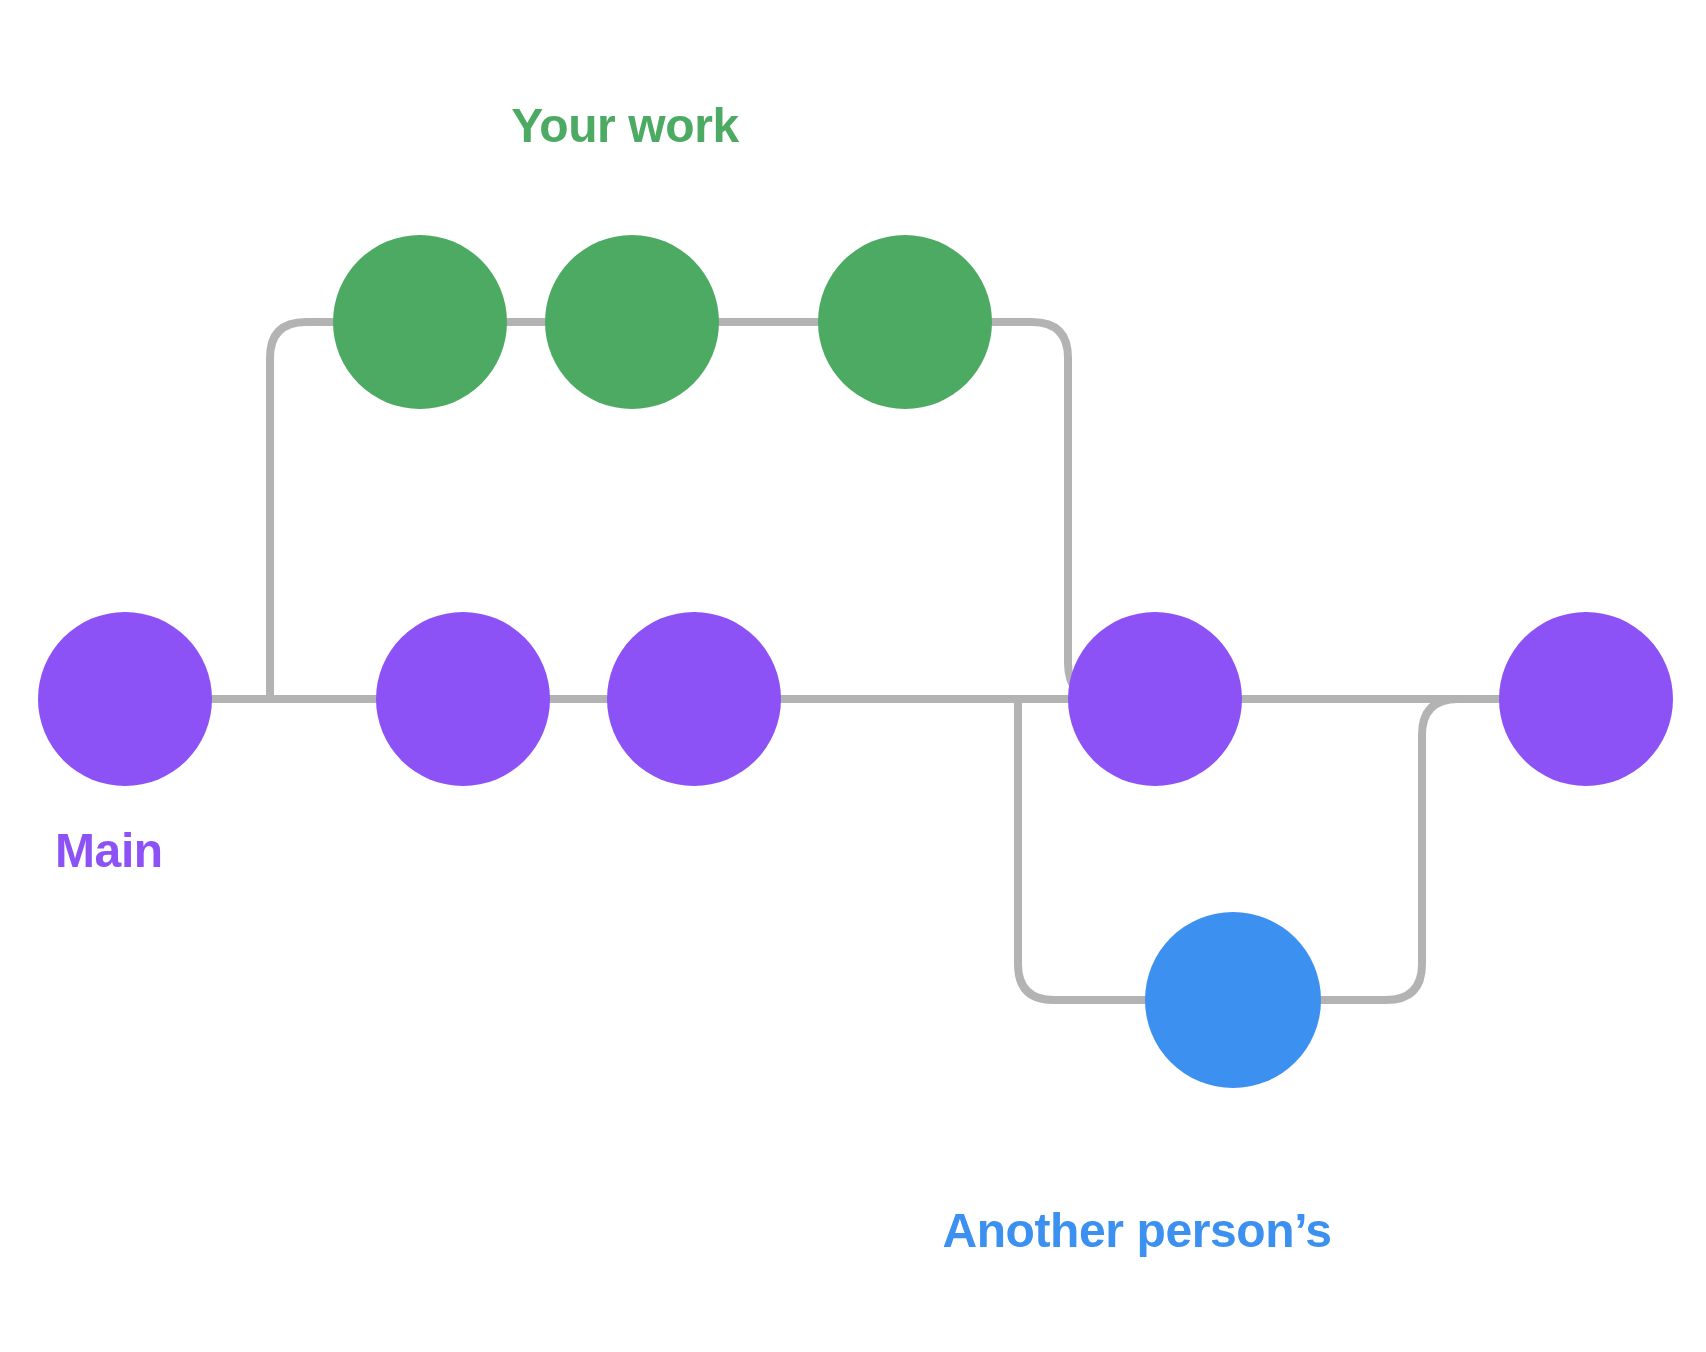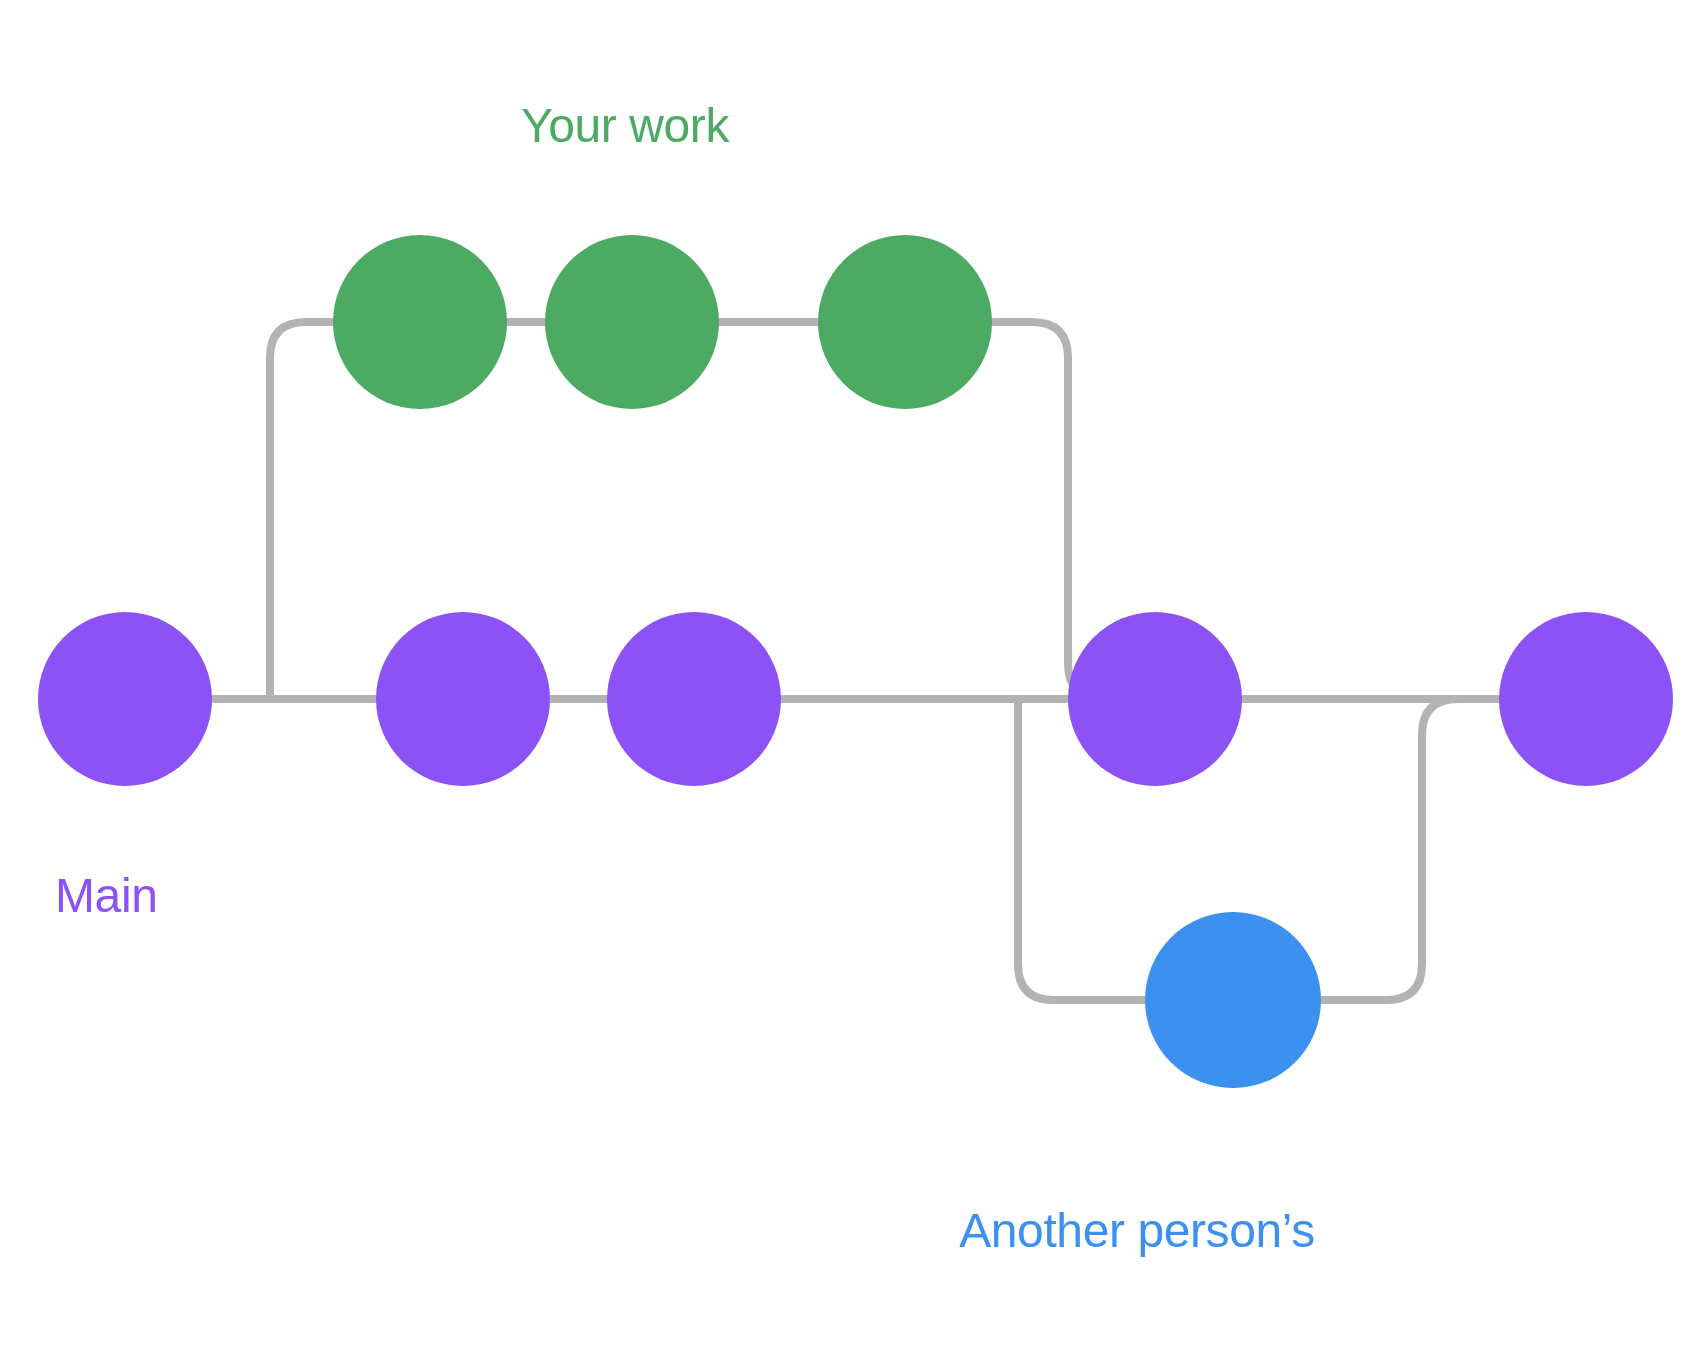--- a/index.html
+++ b/index.html
@@ -24,21 +24,21 @@
     top: 0;
     width: 1706px;
     height: 1352px;
   }
   .node {
     position: absolute;
     border-radius: 50%;
   }
   .label {
     position: absolute;
-    font-weight: normal;
+    font-weight: bold;
     white-space: pre;
     line-height: 1.28;
     letter-spacing: -0.4px;
   }
   .label-center {
     text-align: center;
   }
 </style>
 </head>
 <body>
@@ -67,20 +67,20 @@
       <div class="node" style="left: 1068px; top: 612px; width: 174px; height: 174px; background: rgb(140, 82, 245);"></div>
       <div class="node" style="left: 1499px; top: 612px; width: 174px; height: 174px; background: rgb(140, 82, 245);"></div>
       <div class="node" style="left: 333px; top: 235px; width: 174px; height: 174px; background: rgb(76, 170, 99);"></div>
       <div class="node" style="left: 545px; top: 235px; width: 174px; height: 174px; background: rgb(76, 170, 99);"></div>
       <div class="node" style="left: 818px; top: 235px; width: 174px; height: 174px; background: rgb(76, 170, 99);"></div>
       <div class="node" style="left: 1145px; top: 912px; width: 176px; height: 176px; background: rgb(59, 144, 240);"></div>
     </div>
 
   <div class="label label-center" id="label-your-work" style="left: 325px; top: 95.44px; width: 600px; font-size: 48px; color: rgb(76, 170, 99);">Your work</div>
 
-  <div class="label" id="label-main" style="left: 55px; top: 865px; font-size: 48px; color: rgb(140, 82, 245);">Main</div>
+  <div class="label" id="label-main" style="left: 55px; top: 820px; font-size: 48px; color: rgb(140, 82, 245);">Main</div>
 
   <div class="label label-center" id="label-other-person" style="left: 787px; top: 1077.44px; width: 700px; font-size: 48px; color: rgb(59, 144, 240);">
     <div>Another person’s</div>
     
   </div>
 
 </div>
 
 </body></html>

